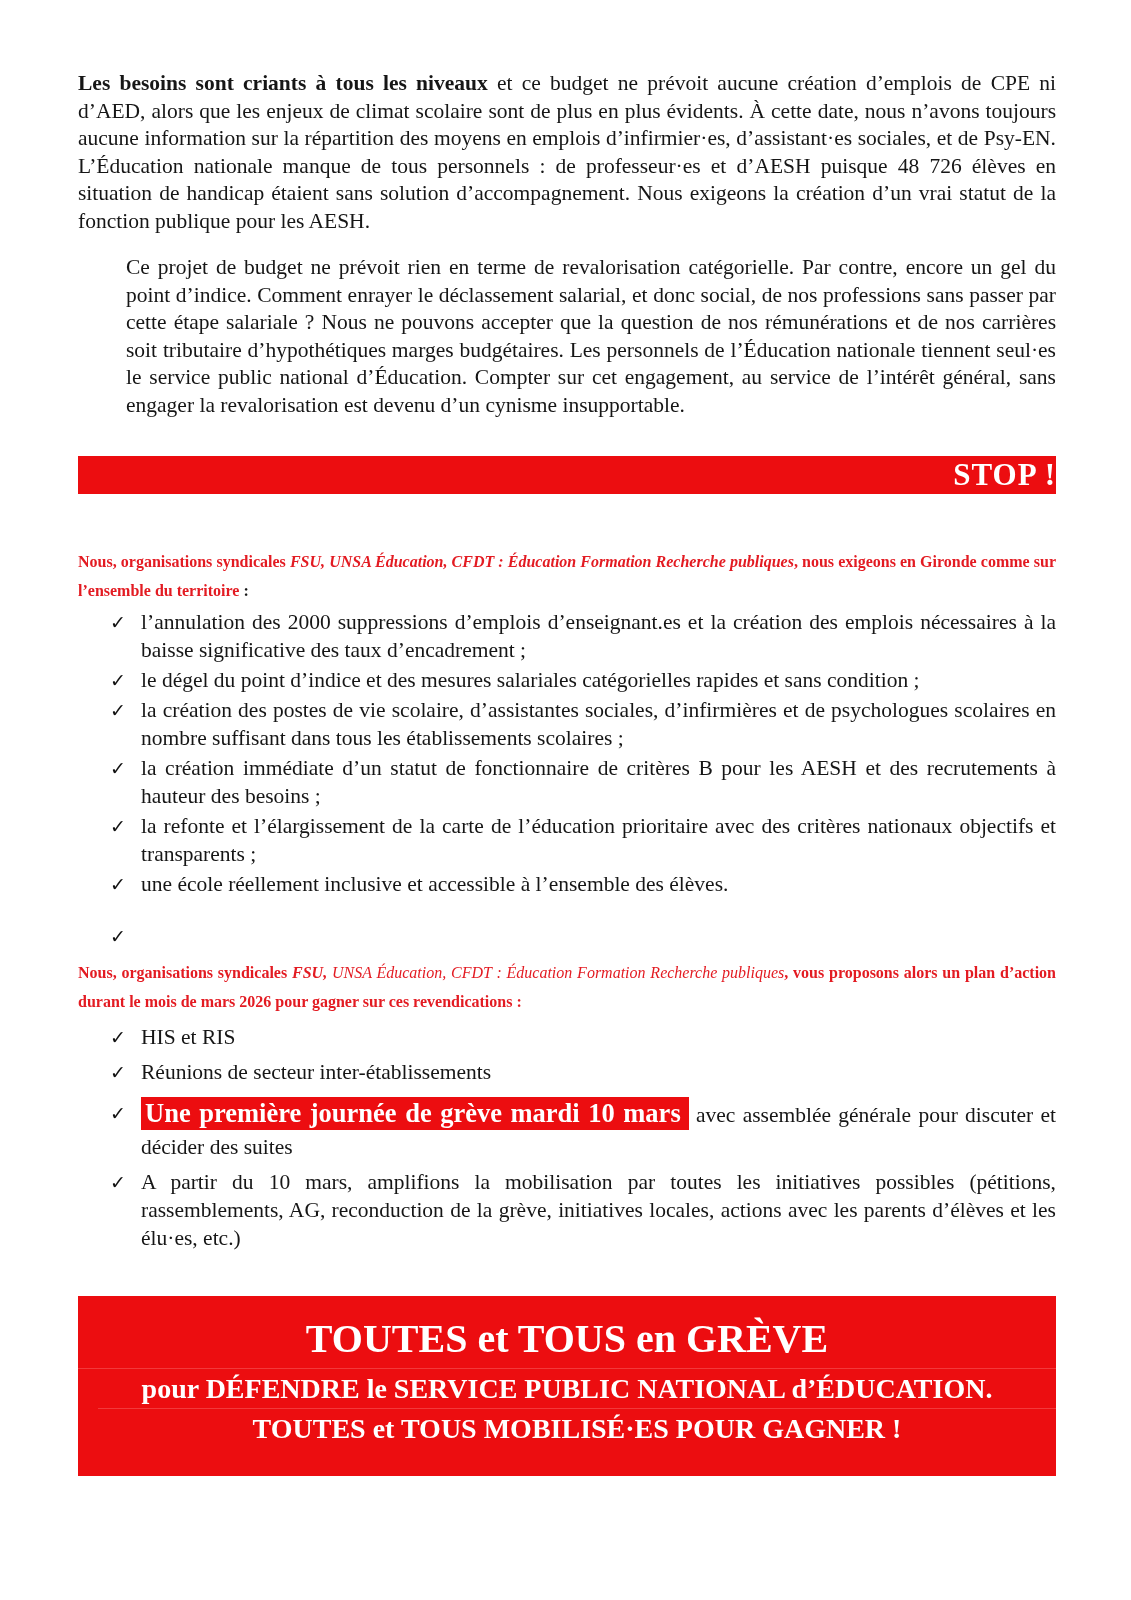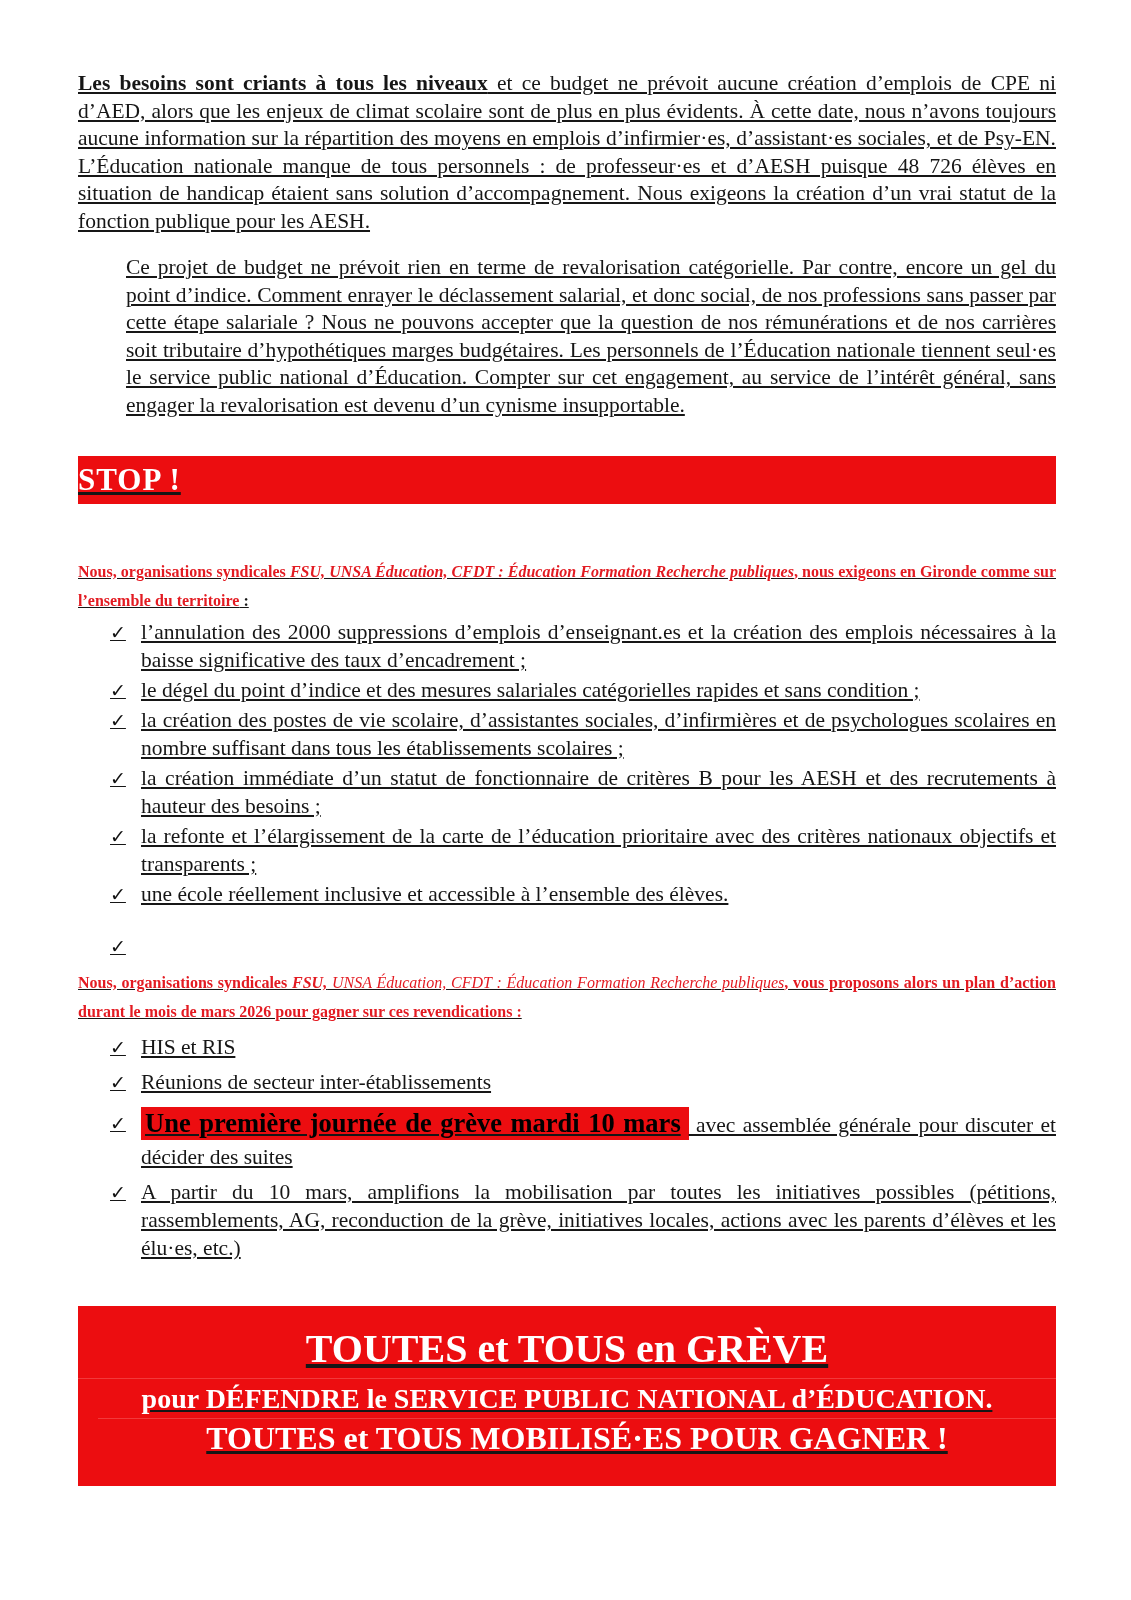--- a/index.html
+++ b/index.html
@@ -9,32 +9,32 @@
   }
   html,body{margin:0;padding:0;background:#fff;}
   .page{
     position:relative;
     width:1131px;height:1600px;
     background:#ffffff;
     overflow:hidden;
     font-family:"Liberation Serif","DejaVu Serif",serif;
     color:var(--ink);
   }
-  .content{padding:70px 75px 15px 78px;text-decoration:underline;}
+  .content{padding:70px 75px 15px 78px;}
   .body-para{
     margin:0;
     font-size:21.5px;line-height:27.5px;
     text-align:justify;
   }
   .body-para + .body-para{margin-top:19px;margin-left:48px;}
   .stop-banner{
     margin-top:37px;
     background:var(--banner-red);
-    height:48px;
-    display:flex;align-items:center;justify-content:flex-start;
+    height:38px;
+    display:flex;align-items:center;justify-content:flex-end;
   }
   .stop-banner span{
     color:#fff;font-weight:bold;font-size:31px;letter-spacing:1px;
   }
   .red-para{
     margin:53px 0 0 0;
     font-size:16px;line-height:29px;
     font-weight:bold;color:var(--text-red);
     text-align:justify;
   }
@@ -49,35 +49,35 @@
     font-family:"DejaVu Sans",sans-serif;
     font-size:19px;line-height:28px;color:#111;
   }
   .check-text{
     flex:1;font-size:21.5px;line-height:28px;text-align:justify;
   }
   .check-item.empty{margin-top:24px;}
   .plan-intro{margin-top:8px;}
   .strike-line .check{line-height:40px;}
   .strike-highlight{
-    background:var(--banner-red);color:#000000;
+    background:var(--banner-red);color:#ffffff;
     font-weight:bold;font-size:26.5px;line-height:40px;
     padding:1px 8px 2px 4px;
     box-decoration-break:clone;
   }
   .closing-para{margin-top:16px;}
   .final-banner{
     margin-top:44px;
     background:var(--banner-red);
     color:#fff;text-align:center;font-weight:bold;
     padding:14px 0 28px 0;
   }
   .fb-line1{font-size:40px;line-height:58px;}
   .fb-line2{font-size:28px;line-height:39px;border-top:1px solid rgba(255,140,140,0.35);}
-  .fb-line3{font-size:32px;line-height:39px;border-top:1px solid rgba(255,140,140,0.35);margin-left:20px;}
+  .fb-line3{font-size:28px;line-height:39px;border-top:1px solid rgba(255,140,140,0.35);margin-left:20px;}
 </style>
 </head>
 <body>
 
 <div class="page">
   <div class="content">
 
     <p class="body-para"><b>Les besoins sont criants à tous les niveaux</b><span> et ce budget ne prévoit aucune création d’emplois de CPE ni d’AED, alors que les enjeux de climat scolaire sont de plus en plus évidents. À cette date, nous n’avons toujours aucune information sur la répartition des moyens en emplois d’infirmier·es, d’assistant·es sociales, et de Psy-EN. L’Éducation nationale manque de tous personnels : de professeur·es et d’AESH puisque 48 726 élèves en situation de handicap étaient sans solution d’accompagnement. Nous exigeons la création d’un vrai statut de la fonction publique pour les AESH.</span></p>
 
     <p class="body-para">Ce projet de budget ne prévoit rien en terme de revalorisation catégorielle. Par contre, encore un gel du point d’indice. Comment enrayer le déclassement salarial, et donc social, de nos professions sans passer par cette étape salariale ? Nous ne pouvons accepter que la question de nos rémunérations et de nos carrières soit tributaire d’hypothétiques marges budgétaires. Les personnels de l’Éducation nationale tiennent seul·es le service public national d’Éducation. Compter sur cet engagement, au service de l’intérêt général, sans engager la revalorisation est devenu d’un cynisme insupportable.</p>

